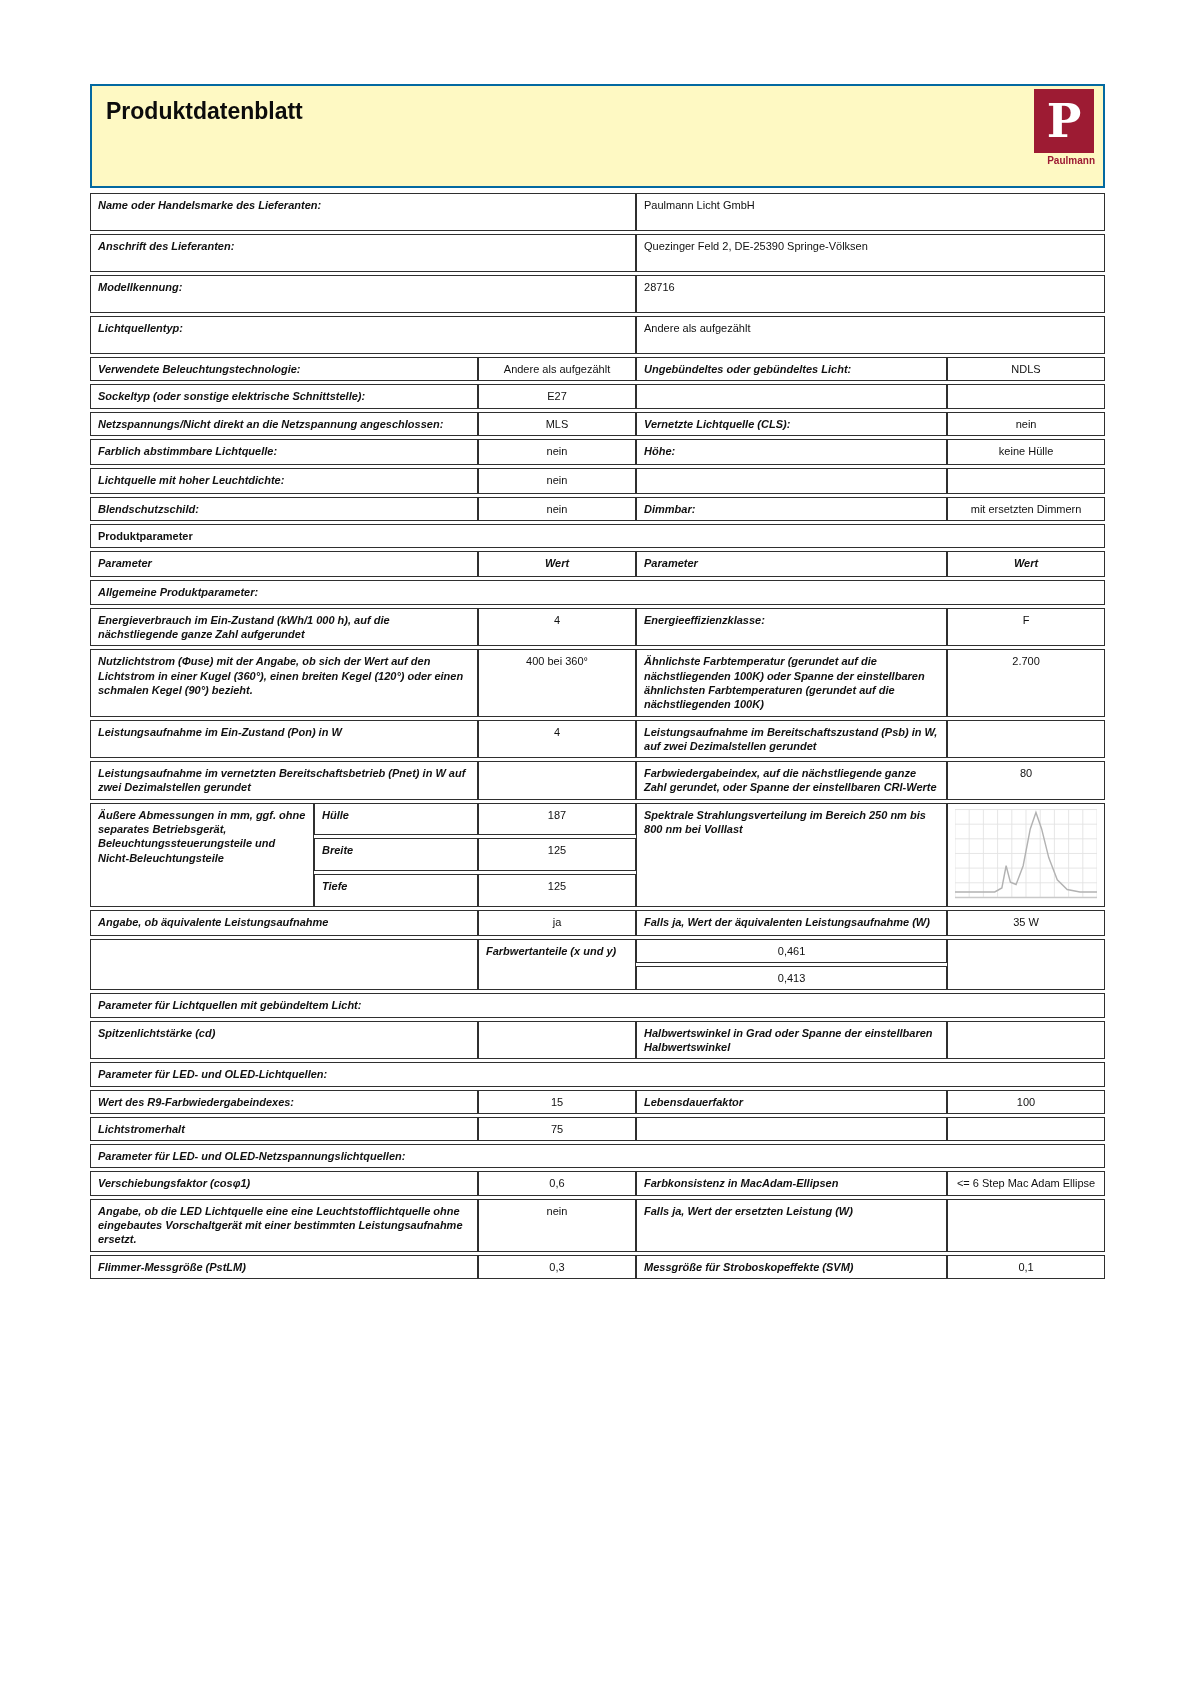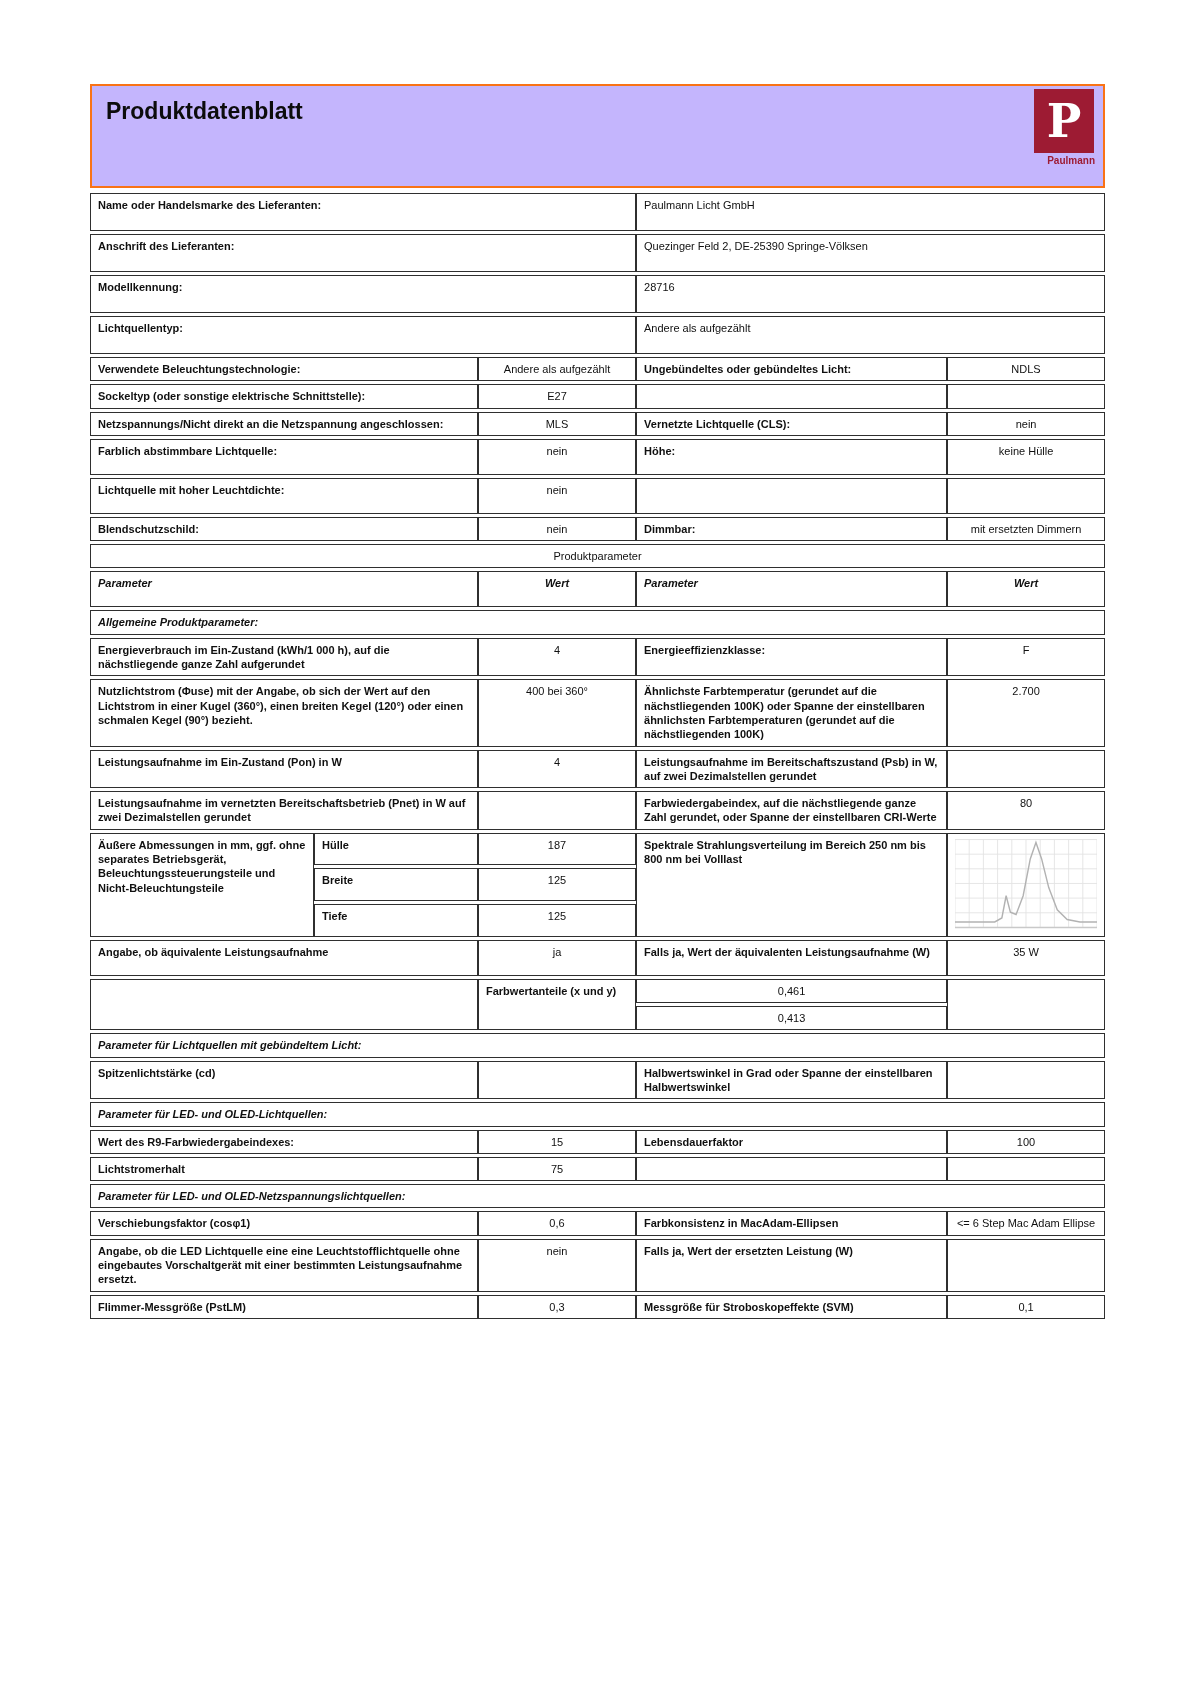--- a/index.html
+++ b/index.html
@@ -1,41 +1,41 @@
 <!DOCTYPE html>
 <html><head>
 <meta charset="utf-8">
 <style>
   html,body{margin:0;padding:0;}
   body{width:1200px;height:1699px;background:#ffffff;position:relative;
        font-family:"Liberation Sans",sans-serif;color:#101010;}
   .page{position:absolute;left:90px;top:84px;width:1015px;}
-  .header-box{box-sizing:border-box;border:2px solid #f97316;height:104px;position:relative;background:#c4b5fd;}
+  .header-box{box-sizing:border-box;border:2px solid #0369a1;height:104px;position:relative;background:#fef9c3;}
   .page-title{margin:12px 0 0 14px;font-size:23px;font-weight:bold;color:#0c0c0c;font-family:"Liberation Sans",sans-serif;}
   .logo{position:absolute;top:3px;right:8px;width:62px;text-align:center;}
   .logo-square{width:60px;height:64px;margin:0 auto;background:#9d1b33;color:#ffffff;
                display:flex;align-items:center;justify-content:center;
                font-family:"DejaVu Serif",serif;font-weight:bold;font-size:46px;line-height:1;}
   .logo-name{font-size:10px;font-weight:bold;margin-top:2px;color:#9d1b33;}
 
   table.sheet{border-collapse:separate;border-spacing:0 3px;table-layout:fixed;width:1015px;margin-top:2px;}
   table.sheet td{box-sizing:border-box;border:1.5px solid #2f2f2f;padding:4px 7px;vertical-align:top;
                  font-size:11px;line-height:1.3;color:#101010;word-wrap:break-word;background:#fff;}
-  td.lbl{font-weight:bold;text-align:left;}
+  td.lbl{font-weight:bold;text-align:left;font-style:italic;}
   td.lv{text-align:left;font-weight:normal;}
   td.val{text-align:center;font-weight:normal;}
   td.sec{font-weight:bold;font-style:italic;}
-  td.plainsec{font-weight:normal;font-style:normal;text-align:center;}
+  td.plainsec{font-weight:bold;font-style:normal;}
   tr.ph td.lbl, tr.ph td.val{font-style:italic;font-weight:bold;}
   td.graph-cell{padding:3px;}
   svg.spec{display:block;width:100%;height:94px;background:#fff;}
 
   tr.rh46>td{height:38px;}
   tr.rh30>td{height:14px;}
-  tr.rh26>td{height:36px;}
+  tr.rh26>td{height:26px;}
   tr.rh22>td{height:22px;}
   tr.rh18>td{height:18px;}
 </style>
 </head>
 <body>
 
 <div class="page">
 
   <div class="header-box">
     <div class="page-title">Produktdatenblatt</div>

